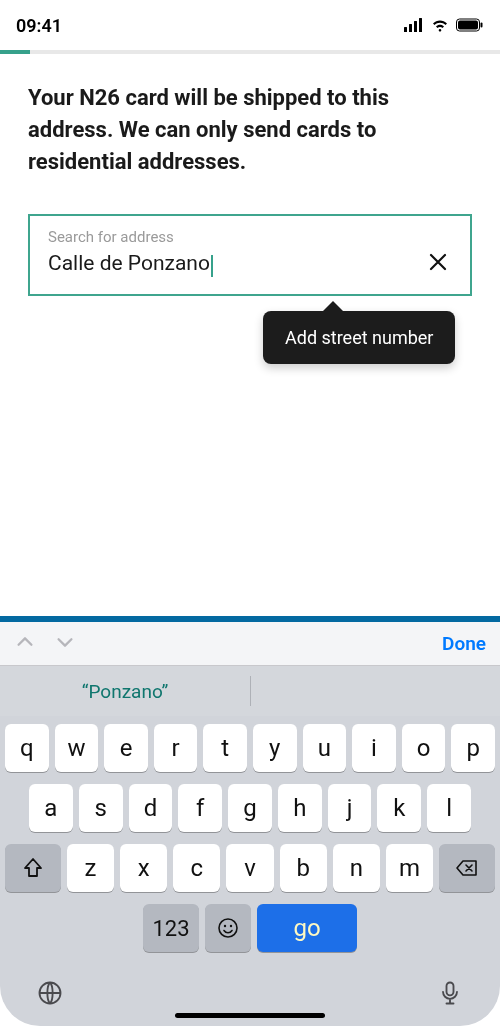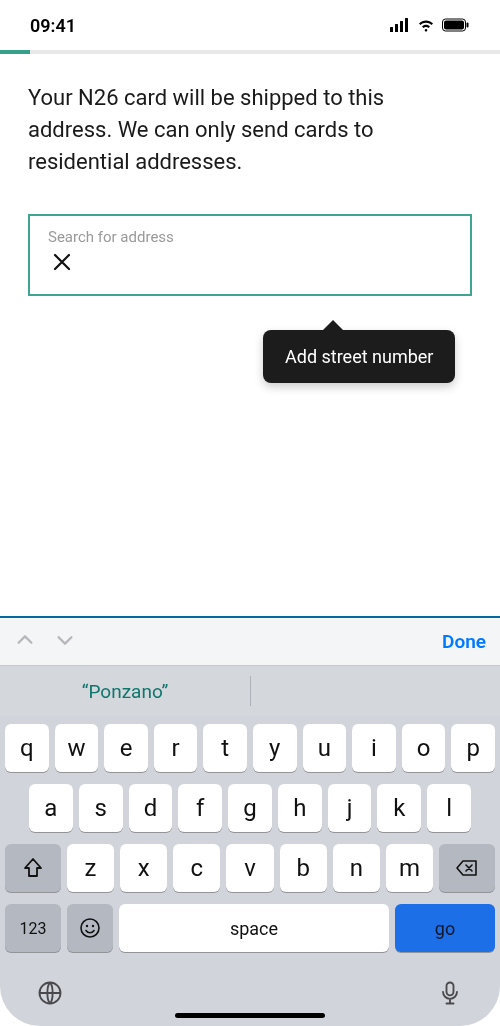--- a/index.html
+++ b/index.html
@@ -10,21 +10,21 @@
   height: 1026px;
   position: relative;
   overflow: hidden;
   border-radius: 40px;
 }
 .status-bar {
   height: 50px;
   display: flex;
   justify-content: space-between;
   align-items: center;
-  padding: 0 30px;
+  padding: 0 16px;
   font-size: 18px;
   font-weight: 600;
 }
 .status-right { display:flex; align-items:center; gap:6px; }
 .signal-icon svg, .wifi-icon svg, .battery-icon svg { display:block; }
 
 .progress-bar {
   height: 4px;
   background: #e8e8e8;
   width: 100%;
@@ -38,21 +38,21 @@
   left:0; top:0;
 }
 
 .content {
   padding: 28px 28px 0 28px;
 }
 .heading {
   font-size: 22px;
   line-height:1.45;
   color:#1a1a1a;
-  font-weight:400;
+  font-weight:700;
   margin-bottom:36px;
 }
 
 .input-wrap {
   border:2px solid #3fa58e;
   border-radius:0;
   padding:12px 18px 14px 18px;
   position:relative;
 }
 .input-label {
@@ -80,21 +80,21 @@
   color:#222;
   cursor:pointer;
   background:none;
   border:none;
   padding:4px;
   line-height:1;
 }
 
 .tooltip {
   position:absolute;
-  top:116px;
+  top:97px;
   left:235px;
   background:#1c1c1c;
   color:#fff;
   font-size:18px;
   padding:16px 22px;
   border-radius:8px;
   box-shadow:0 4px 10px rgba(0,0,0,0.2);
 }
 .tooltip::before {
   content:"";
@@ -109,21 +109,21 @@
 
 .keyboard-zone {
   position:absolute;
   bottom:0;
   left:0; right:0;
   background:#d1d4da;
 }
 
 .kb-accessory {
   background:#f4f5f7;
-  border-top:2px solid #0369a1;
+  border-top:6px solid #0369a1;
   border-bottom:1px solid #c8c8cc;
   height:50px;
   display:flex;
   align-items:center;
   justify-content:space-between;
   padding:0 14px;
 }
 .kb-nav { display:flex; gap:18px; }
 .kb-chevron { width:22px; height:22px; color:#b6b6bb; }
 .kb-done { color:#007aff; font-size:19px; font-weight:600; }
@@ -168,24 +168,24 @@
   min-width:0;
 }
 .row2 { padding:0 24px; }
 .key-special {
   background:#b4b8c0;
   flex:0 0 56px;
 }
 .key-shift svg, .key-del svg { width:24px; height:24px; }
 .row3 { }
 .row4 { }
-.key-123 { background:#b4b8c0; flex:0 0 56px; font-size:16px;text-align:center; }
+.key-123 { background:#b4b8c0; flex:0 0 56px; font-size:22px;text-align:center; }
 .key-emoji { background:#b4b8c0; flex:0 0 46px; }
 .key-space { flex:1; font-size:18px; }
-.key-go { background:#1d6fe8; color:#0f172a; flex:0 0 100px; font-size:18px; }
+.key-go { background:#1d6fe8; color:#fef9c3; flex:0 0 100px; font-size:24px; }
 
 .kb-bottom {
   height:56px;
   display:flex;
   align-items:center;
   justify-content:space-between;
   padding:0 36px 6px 36px;
 }
 .kb-bottom svg { width:28px; height:28px; color:#4a4a4e; }
 
@@ -233,20 +233,23 @@
   <div class="progress-fill"></div>
 </div>
 
 <div class="content">
   <p class="heading">Your N26 card will be shipped to this address. We can only send cards to residential addresses.</p>
 
   <div class="input-area">
     <div class="input-wrap">
       <div class="input-label">Search for address</div>
       <div class="input-row">
+        <div>
+          <span class="input-value">Calle de Ponzano</span><span class="cursor"></span>
+        </div>
         <button class="clear-btn">
           <svg width="20" height="20" viewBox="0 0 20 20">
               <path d="M3 3 L17 17 M17 3 L3 17" stroke="#111" stroke-width="2.2" stroke-linecap="round"></path>
             </svg>
         </button>
       </div>
     </div>
     <div class="tooltip">Add street number</div>
   </div>
 </div>
@@ -320,21 +323,20 @@
     <div class="kb-row row4">
       <div class="key key-123">123</div>
       <div class="key key-emoji">
         <svg width="24" height="24" viewBox="0 0 24 24">
             <circle cx="12" cy="12" r="9" fill="none" stroke="#111" stroke-width="1.6"></circle>
             <circle cx="9" cy="10" r="1.2" fill="#111"></circle>
             <circle cx="15" cy="10" r="1.2" fill="#111"></circle>
             <path d="M8 14.5 c1 1.5 2.5 2.3 4 2.3 s3-0.8 4-2.3" fill="none" stroke="#111" stroke-width="1.6" stroke-linecap="round"></path>
           </svg>
       </div>
-      <div class="key key-space">space</div>
       <div class="key key-go">go</div>
     </div>
   </div>
 
   <div class="kb-bottom">
     <span>
       <svg viewBox="0 0 24 24">
           <circle cx="12" cy="12" r="9" fill="none" stroke="currentColor" stroke-width="1.6"></circle>
           <path d="M3 12 h18 M12 3 c3 3 3 15 0 18 M12 3 c-3 3-3 15 0 18" fill="none" stroke="currentColor" stroke-width="1.6"></path>
         </svg>

